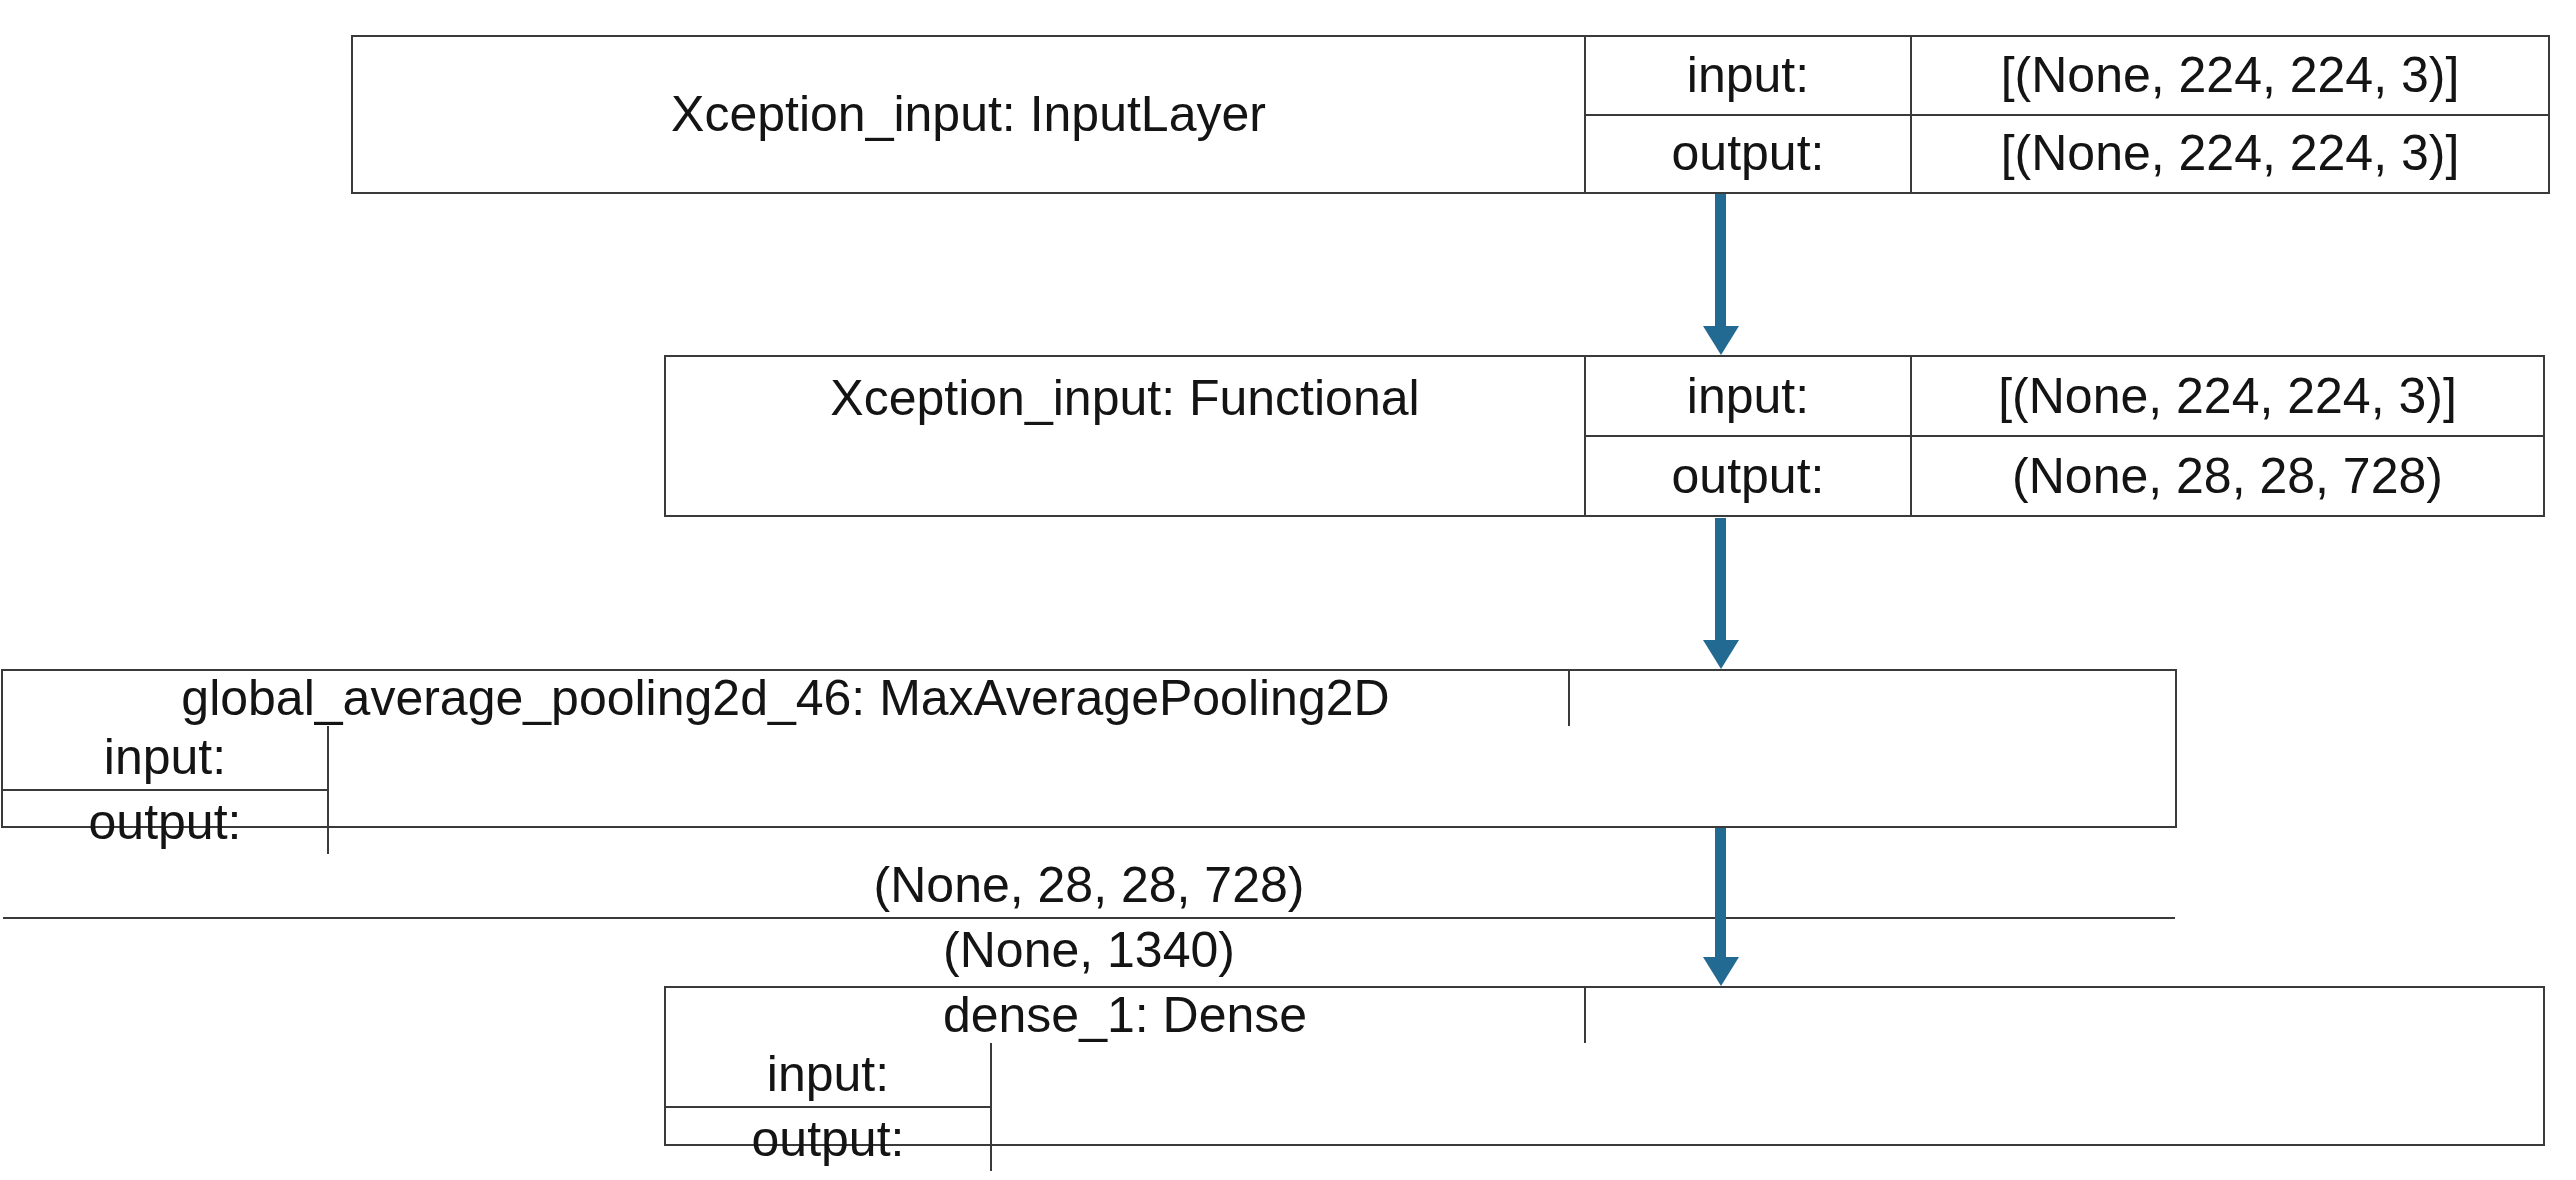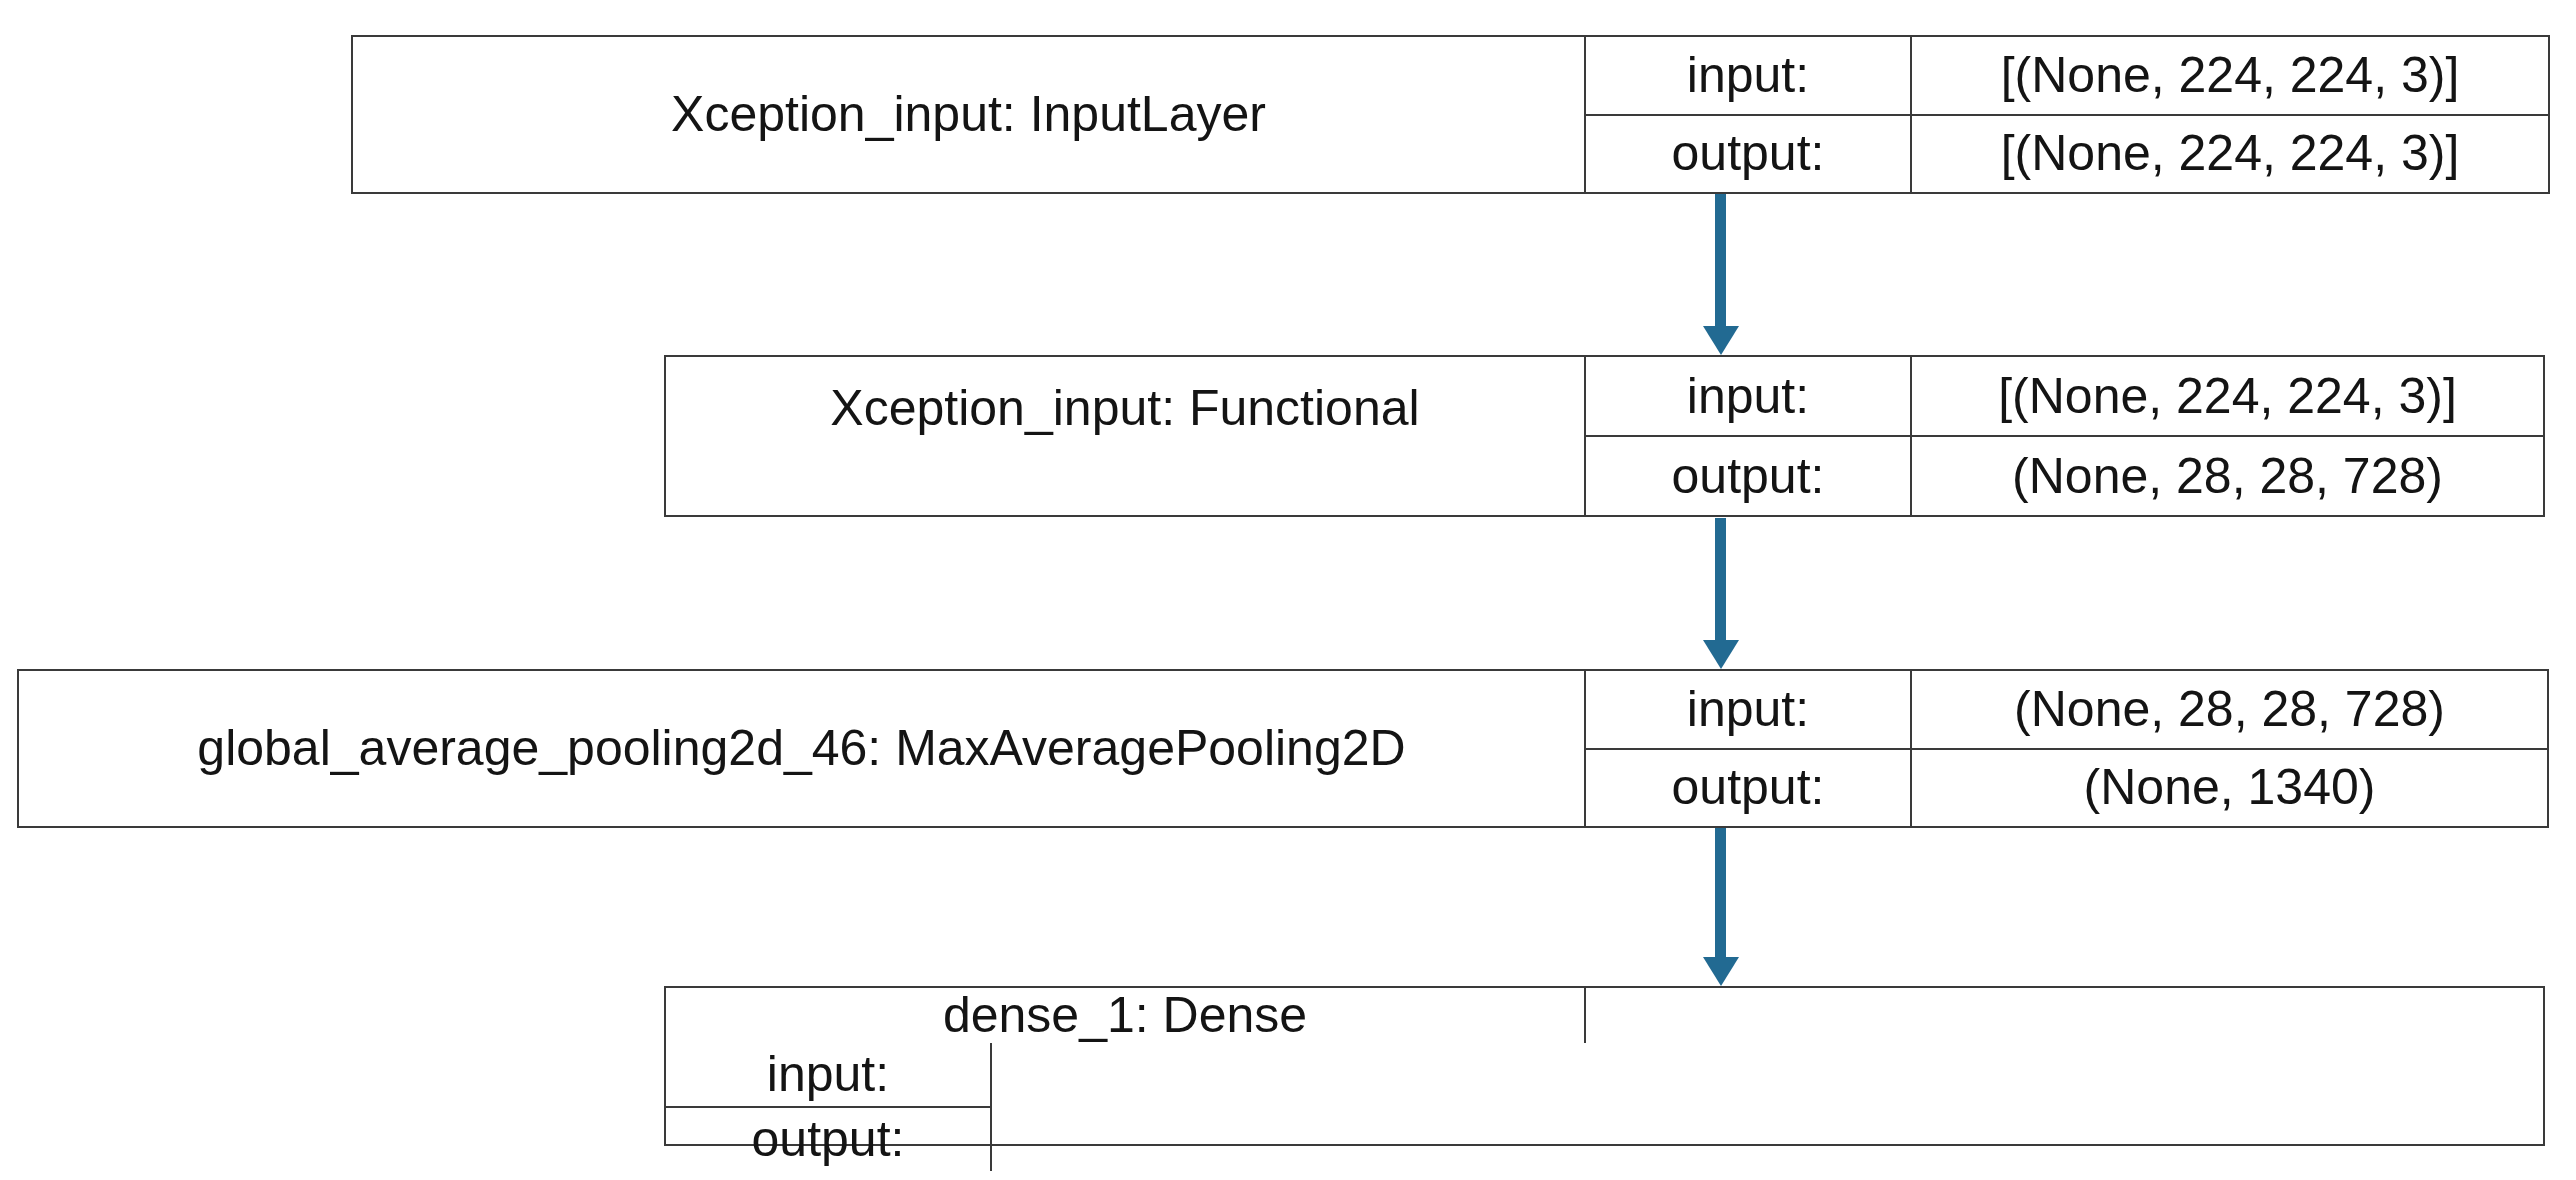--- a/index.html
+++ b/index.html
@@ -45,22 +45,22 @@
     text-align:center;
     white-space:nowrap;
     padding:4px 14px;
   }
   .cell.top{border-bottom:2.6px solid var(--border-color);}
 
   
   .box1{left:351px; top:35px;  width:2199px; height:159px;}
   .box1 .title-cell{width:1233px;}
   .box2{left:664px; top:355px; width:1881px; height:162px;}
-  .box2 .title-cell{width:920px; align-items:flex-start; padding-top:24px;}
-  .box3{left:17px;  top:669px; width:2532px; height:159px;}
+  .box2 .title-cell{width:920px; align-items:flex-start; padding-top:14px;}
+  .box3{left:1px;  top:669px; width:2176px; height:159px;flex-direction:column;}
   .box3 .title-cell{width:1567px;}
   .box4{left:664px; top:986px; width:1881px; height:160px;flex-direction:column;}
   .box4 .title-cell{width:920px;}
   .labels{width:326px;}
   .values{flex:1;}
 
   
   .arrow{
     position:absolute;
     width:37px;

